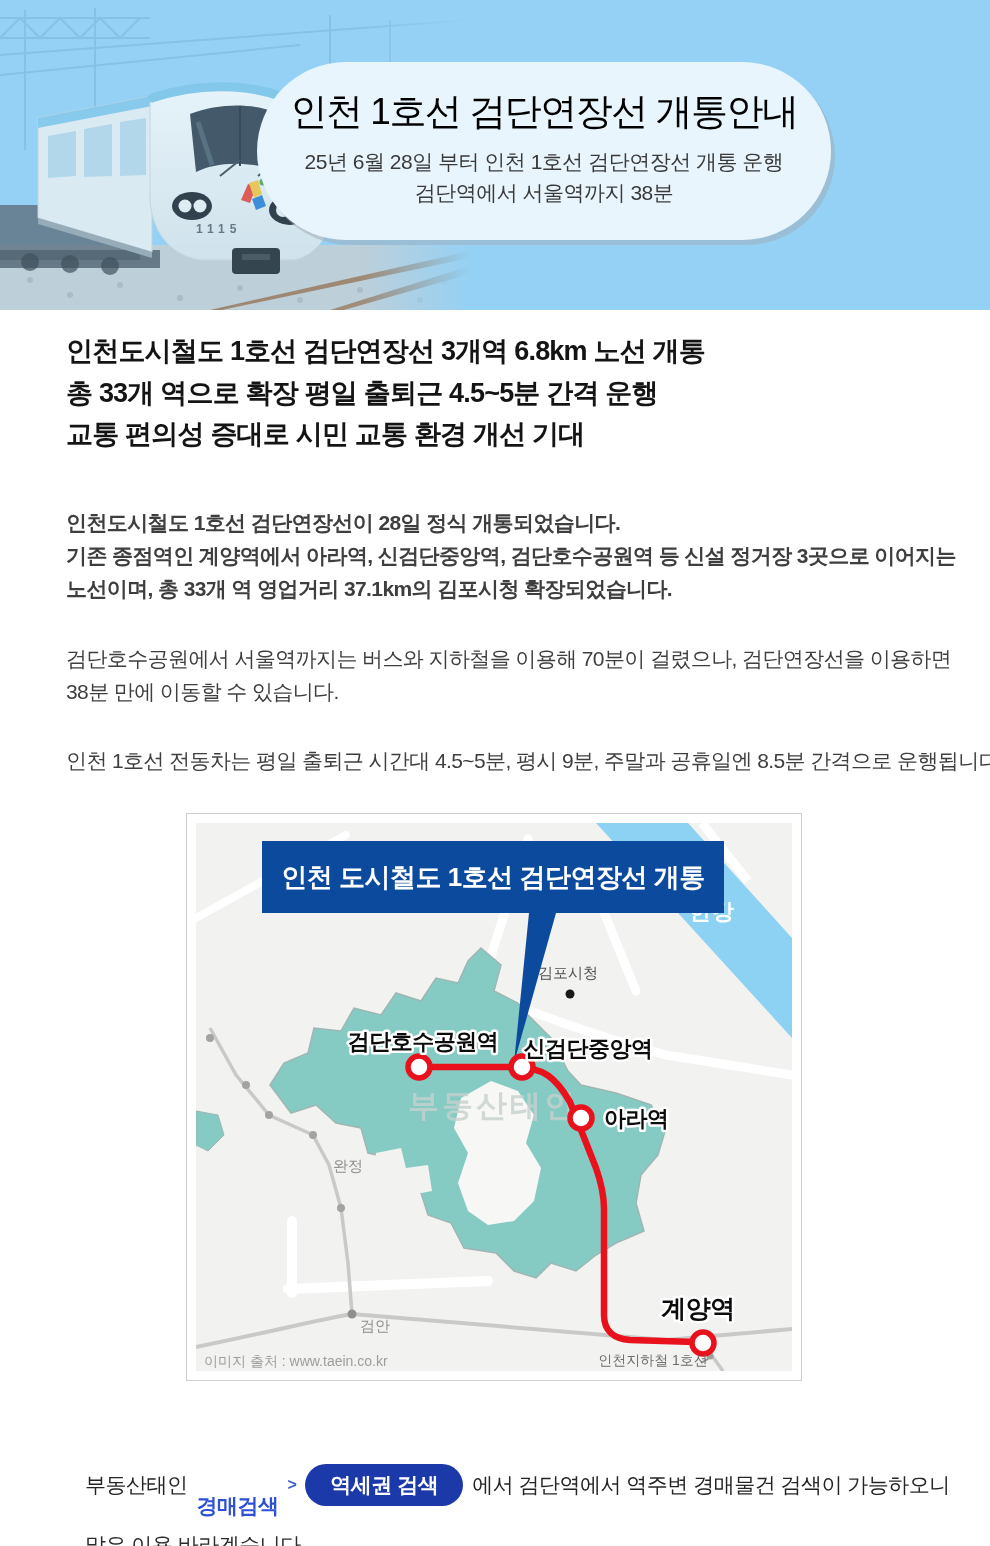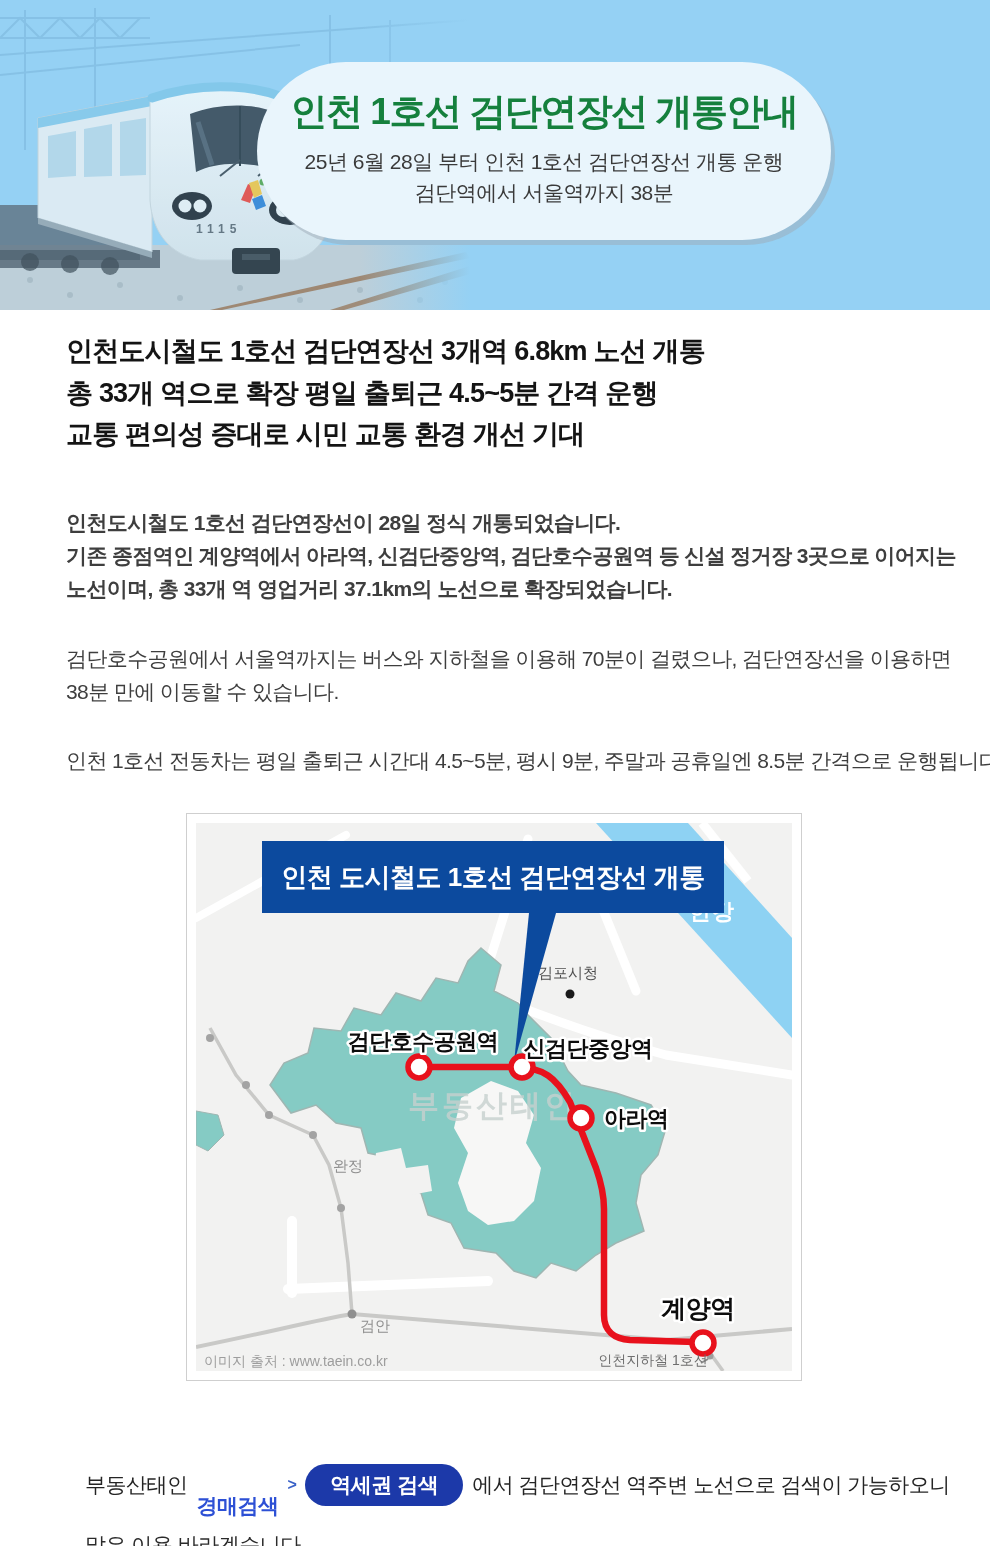--- a/index.html
+++ b/index.html
@@ -4,21 +4,21 @@
 <style>
   html,body{margin:0;padding:0;background:#fff;}
   .page{position:relative;width:990px;height:1546px;background:#ffffff;overflow:hidden;
         font-family:"Liberation Sans","DejaVu Sans",sans-serif;color:#222;}
 
   
   .banner{position:absolute;left:0;top:0;width:990px;height:310px;background:#95d1f4;overflow:hidden;}
   .train{position:absolute;left:0;top:0;}
   .title-pill{position:absolute;left:257px;top:62px;width:574px;height:178px;background:#e9f5fc;
               border-radius:92px;box-shadow:4px 5px 0 rgba(158,172,184,.5);text-align:center;}
-  .pill-title{margin:28px 18px 4px;font-size:37px;line-height:44px;font-weight:700;color:#15803d;letter-spacing:-1.5px;}
+  .pill-title{margin:28px 18px 4px;font-size:37px;line-height:44px;font-weight:400;color:#000000;letter-spacing:-1.5px;}
   .pill-sub{margin:13px 0 0;font-size:21px;line-height:30px;color:#3a3a3a;letter-spacing:-0.5px;}
   .pill-sub.second{margin-top:1px;}
 
   
   .headline{position:absolute;left:66px;top:331px;}
   .headline-line{font-size:27px;font-weight:800;color:#141414;line-height:41.5px;letter-spacing:-0.8px;white-space:nowrap;}
   .para{position:absolute;left:66px;}
   .para-line{font-size:21px;color:#3e3e3e;line-height:33px;letter-spacing:-0.6px;white-space:nowrap;}
   #para1{top:506px;font-weight:bold;} #para2{top:642px;} #para3{top:744px;}
 
@@ -145,21 +145,21 @@
   <main>
     <section class="headline">
       <div class="headline-line">인천도시철도 1호선 검단연장선 3개역 6.8km 노선 개통</div>
       <div class="headline-line">총 33개 역으로 확장 평일 출퇴근 4.5~5분 간격 운행</div>
       <div class="headline-line">교통 편의성 증대로 시민 교통 환경 개선 기대</div>
     </section>
 
     <section class="para" id="para1">
       <div class="para-line">인천도시철도 1호선 검단연장선이 28일 정식 개통되었습니다.</div>
       <div class="para-line">기존 종점역인 계양역에서 아라역, 신검단중앙역, 검단호수공원역 등 신설 정거장 3곳으로 이어지는</div>
-      <div class="para-line">노선이며, 총 33개 역 영업거리 37.1km의 노선으로 확장되었습니다.</div>
+      <div class="para-line">노선이며, 총 33개 역 영업거리 37.1km의 김포시청 확장되었습니다.</div>
     </section>
 
     <section class="para" id="para2">
       <div class="para-line">검단호수공원에서 서울역까지는 버스와 지하철을 이용해 70분이 걸렸으나, 검단연장선을 이용하면</div>
       <div class="para-line">38분 만에 이동할 수 있습니다.</div>
     </section>
 
     <section class="para" id="para3">
       <div class="para-line">인천 1호선 전동차는 평일 출퇴근 시간대 4.5~5분, 평시 9분, 주말과 공휴일엔 8.5분 간격으로 운행됩니다.</div>
     </section>
@@ -238,18 +238,18 @@
       </svg>
     </figure>
   </main>
 
   <footer class="notice">
     <div class="notice-line1">
       <span>부동산태인</span>
       <span class="menu-link">경매검색</span>
       <span class="sep">&gt;</span>
       <span class="zone-btn">역세권 검색</span>
-      <span>에서 검단연장선 역주변 노선으로 검색이 가능하오니</span>
+      <span>에서 검단역에서 역주변 경매물건 검색이 가능하오니</span>
     </div>
     <div class="notice-line2">많은 이용 바라겠습니다.</div>
   </footer>
 
 </div>
 
 </body></html>

